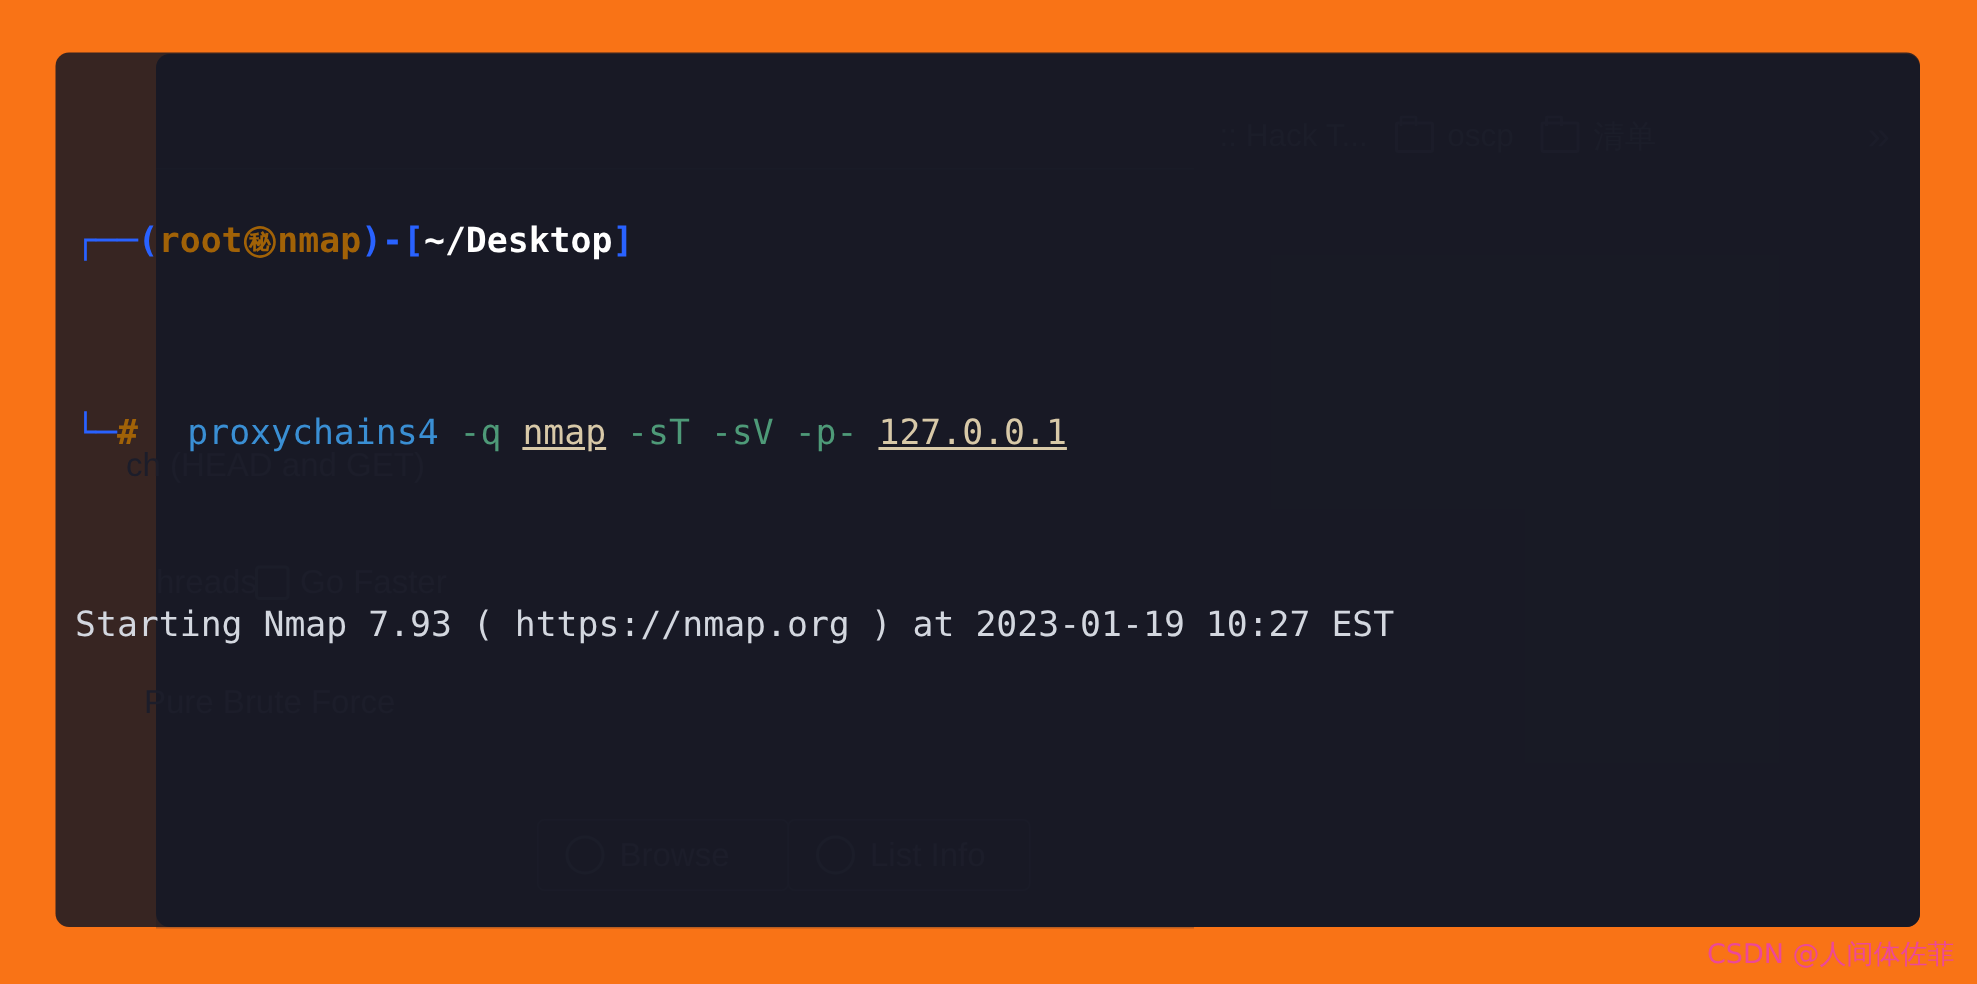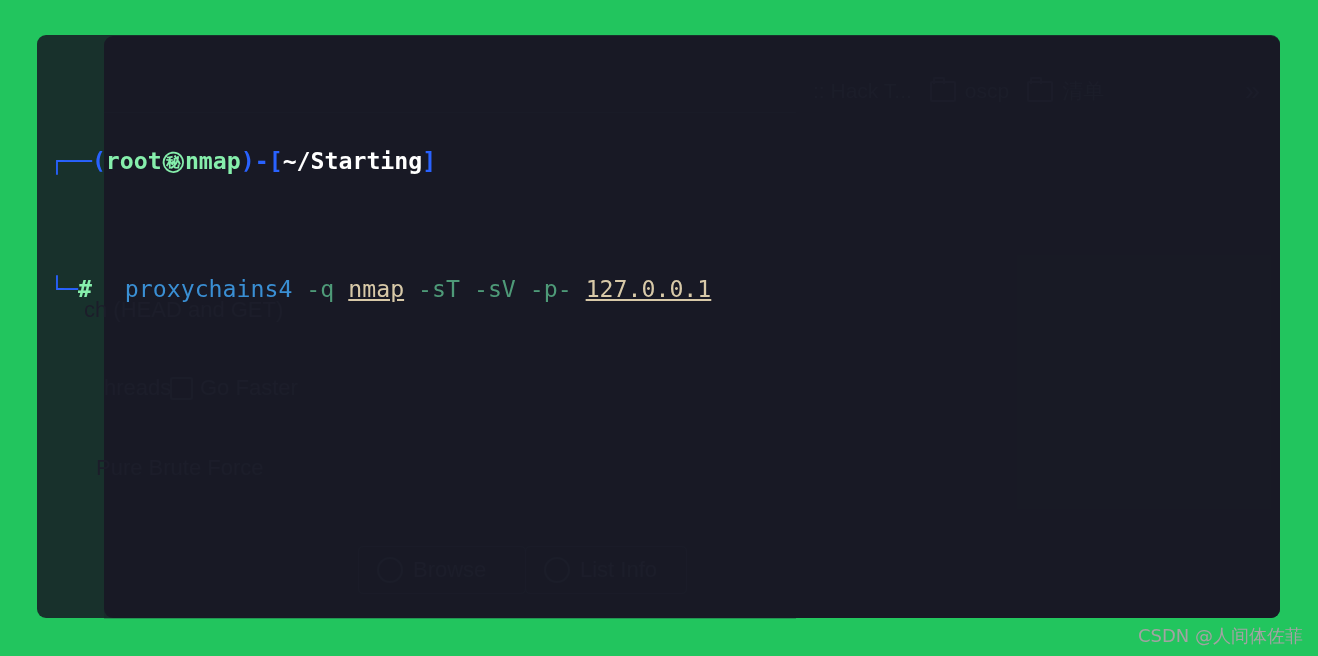--- a/index.html
+++ b/index.html
@@ -13,21 +13,21 @@
     overflow: hidden;
     font-family: "DejaVu Sans Mono", monospace;
     position: relative;
   }
 
   
   #desktop {
     position: absolute;
     left: 0; top: 0;
     width: 1318px; height: 656px;
-    background: #22c55e;
+    background: #f97316;
   }
   
   .bg-browser {
     position: absolute;
     left: 104px; top: 36px;
     width: 1176px; height: 582px;
     background: #1d1f2b;
     border-radius: 9px;
   }
   .bg-bookmarkbar {
@@ -143,32 +143,32 @@
     font-size: 23.2px;
     line-height: 32px;
     color: #d3d7df;
     white-space: pre;
     letter-spacing: 0px;
   }
   .line { height: 32px; white-space: pre; }
 
   
   .c-blue   { color: #2962ff; font-weight: bold; }
-  .c-red    { color: #86efac; font-weight: bold; }
+  .c-red    { color: #a16207; font-weight: bold; }
   .c-white  { color: #ffffff; font-weight: bold; }
   .c-cyan   { color: #3a8fd4; margin-left: 19px; }
   .c-green  { color: #4e9a78; }
   .c-tan    { color: #d8c9a8; text-decoration: underline; }
   .c-out    { color: #d3d7df; }
 
   
   #watermark {
     position: absolute;
     right: 15px; bottom: 8px;
-    color: #a3a3a3;
+    color: #ec4899;
     font-family: "DejaVu Sans", sans-serif;
     font-size: 18px;
     white-space: nowrap;
   }
 </style>
 </head>
 <body>
 
 <div id="desktop">
 
@@ -206,24 +206,25 @@
   </div>
   <div class="bg-button" style="left:525px; top:546px; width:162px;">
     <span class="bg-circ"></span>
     <span>List Info</span>
   </div>
 </div>
 
 <div id="terminal">
   <div id="term-body">
 
-    <div class="line"><span class="c-blue">┌──</span><span class="c-blue">(</span><span class="c-red">root</span><span class="c-red">㊙</span><span class="c-red">nmap</span><span class="c-blue">)</span><span class="c-blue">-</span><span class="c-blue">[</span><span class="c-white">~</span><span class="c-white">/Starting</span><span class="c-blue">]</span></div>
+    <div class="line"><span class="c-blue">┌──</span><span class="c-blue">(</span><span class="c-red">root</span><span class="c-red">㊙</span><span class="c-red">nmap</span><span class="c-blue">)</span><span class="c-blue">-</span><span class="c-blue">[</span><span class="c-white">~</span><span class="c-white">/Desktop</span><span class="c-blue">]</span></div>
 
     <div class="line"><span class="c-blue">└─</span><span class="c-red">#</span><span> </span><span class="c-cyan">proxychains4</span><span> </span><span class="c-green">-q</span><span> </span><span class="c-tan">nmap</span><span> </span><span class="c-green">-sT</span><span> </span><span class="c-green">-sV</span><span> </span><span class="c-green">-p-</span><span> </span><span class="c-tan">127.0.0.1</span></div>
 
+    <div class="line c-out">Starting Nmap 7.93 ( https://nmap.org ) at 2023-01-19 10:27 EST</div>
     
     
     
     
     
     
     
     
     
     

